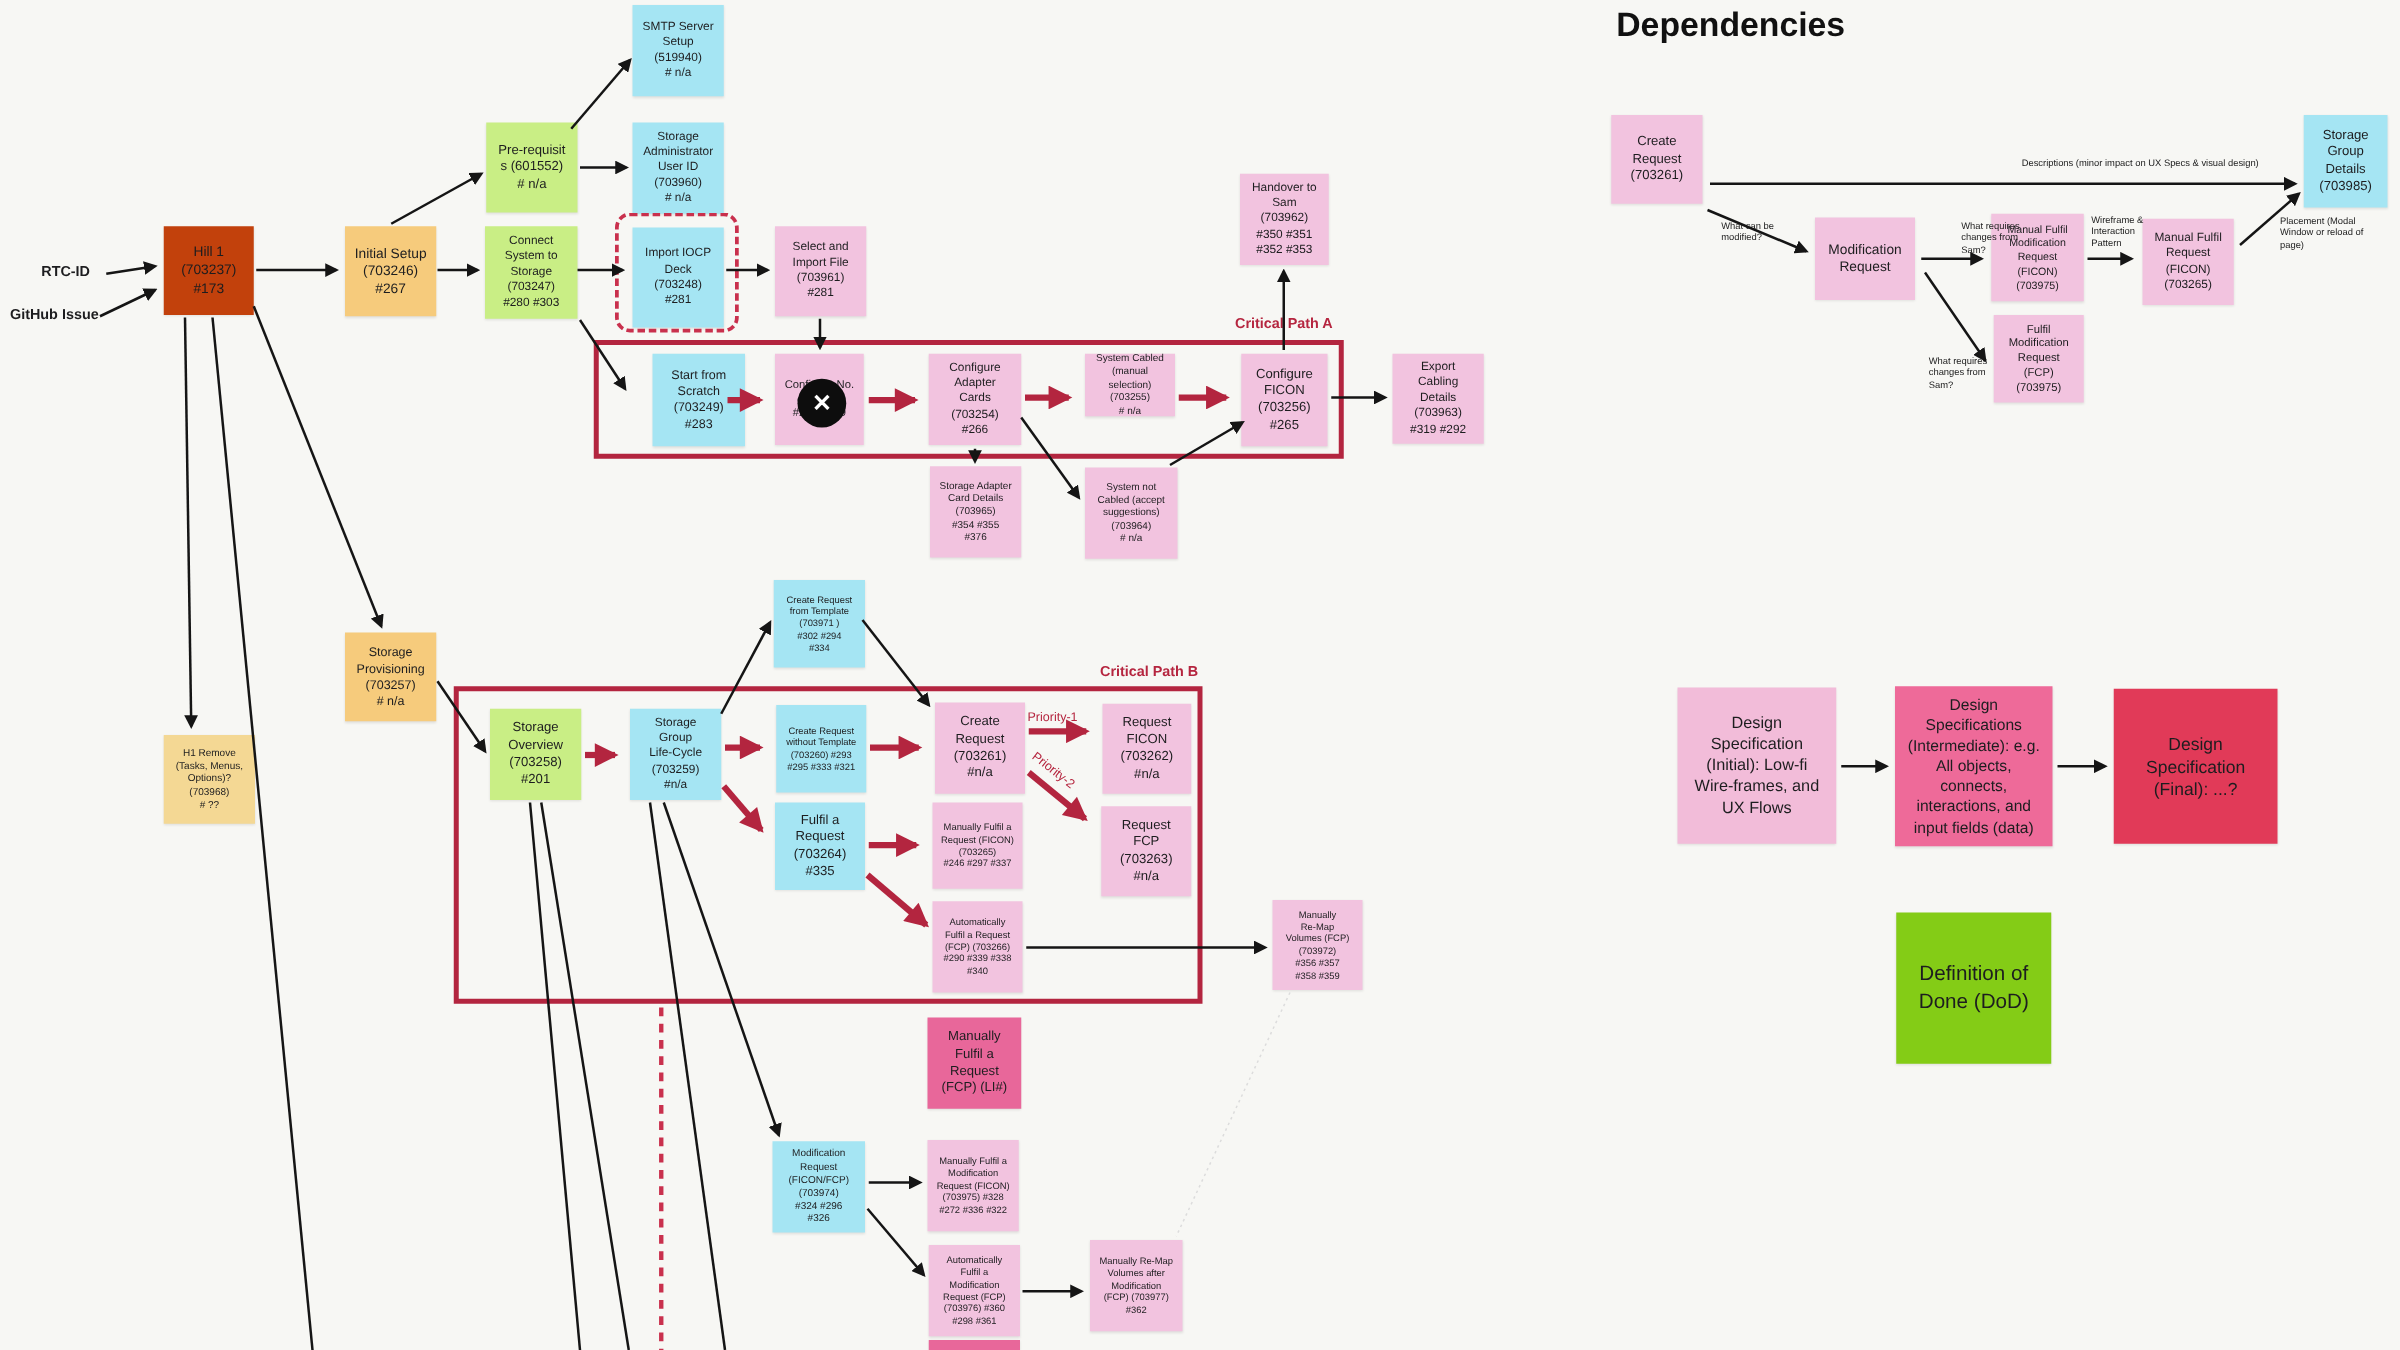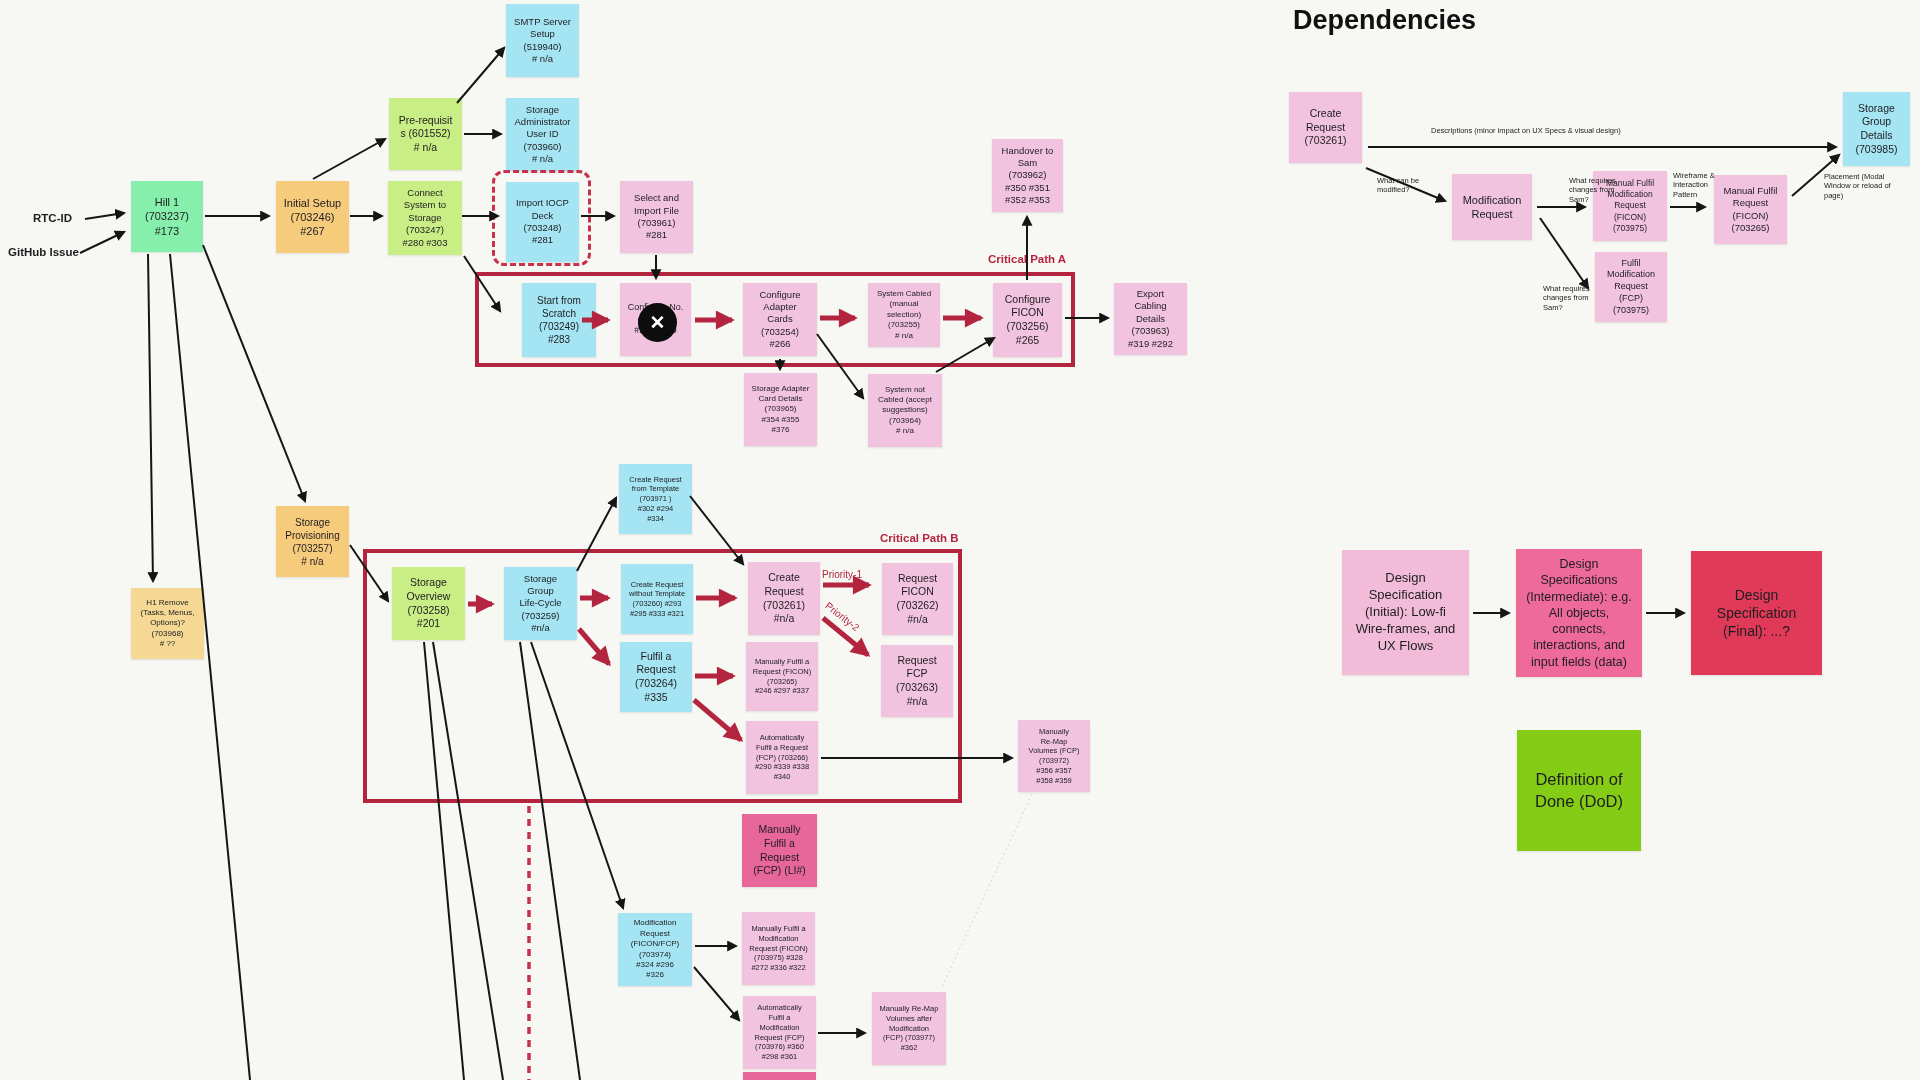--- a/index.html
+++ b/index.html
@@ -1,21 +1,21 @@
 <!DOCTYPE html>
 <html><head>
 <meta charset="utf-8">
 <style>
   html,body{margin:0;padding:0;}
   #board{position:relative;width:1920px;height:1080px;background:#f7f7f4;overflow:hidden;
          font-family:"Liberation Sans",sans-serif;color:#1d1d1f;}
   .node{position:absolute;display:flex;align-items:center;justify-content:center;
         text-align:center;white-space:pre-line;line-height:1.3;box-sizing:border-box;
         padding:2px;z-index:2;box-shadow:0 1px 2px rgba(0,0,0,.10);}
-  .yellow{background:#86efac}.orange{background:#f6cb7c}.tan{background:#f4d894}
+  .yellow{background:#c2410c}.orange{background:#f6cb7c}.tan{background:#f4d894}
   .green{background:#c9ee85}.blue{background:#a5e5f3}.pink{background:#f2c3df}
   .darkpink{background:#e8679a}.lightpink{background:#f2bcd9}.medpink{background:#ee6a99}
   .redbox{background:#e13a58}.dodyellow{background:#84cc16}
   .lbl{position:absolute;z-index:4;white-space:pre-line;}
   .boldlbl{font-weight:bold;font-size:11.5px;}
   .redlbl{color:#b5253f;font-weight:bold;font-size:11.5px;}
   .smalllbl{font-size:7.5px;color:#222;line-height:1.25;}
   .cprect{position:absolute;border:4px solid #b3253f;box-sizing:border-box;z-index:1;}
   #dashedrect{position:absolute;left:492px;top:170px;width:99px;height:96px;
               border:3px dashed #c9304d;border-radius:12px;box-sizing:border-box;z-index:3;}
@@ -70,21 +70,21 @@
 (703249)
 #283</div>
   <div class="node pink" style="left:620px;top:283px;width:71px;height:73px;font-size:9px">Configure No.
 o…s (…)
 #284 #279</div>
   <div class="node pink" style="left:743px;top:283px;width:74px;height:73px;font-size:9.5px">Configure
 Adapter
 Cards
 (703254)
 #266</div>
-  <div class="node pink" style="left:868px;top:283px;width:72px;height:64px;font-size:8px">System Cabled
+  <div class="node pink" style="left:868px;top:283px;width:72px;height:50px;font-size:8px">System Cabled
 (manual
 selection)
 (703255)
 # n/a</div>
   <div class="node pink" style="left:993px;top:283px;width:69px;height:74px;font-size:10.5px">Configure
 FICON
 (703256)
 #265</div>
   <div class="node pink" style="left:1114px;top:283px;width:73px;height:72px;font-size:9.5px">Export
 Cabling
@@ -233,21 +233,21 @@
 (Final): ...?</div>
   <div class="node dodyellow" style="left:1517px;top:730px;width:124px;height:121px;font-size:16.5px">Definition of
 Done (DoD)</div>
 
   <div class="lbl boldlbl" style="left:33px;top:212px">RTC-ID</div>
   <div class="lbl boldlbl" style="left:8px;top:246px">GitHub Issue</div>
   <div class="lbl redlbl" style="left:988px;top:253px">Critical Path A</div>
   <div class="lbl redlbl" style="left:880px;top:532px">Critical Path B</div>
   <div class="lbl" style="left:822px;top:569px;font-size:10px;color:#b5253f">Priority-1</div>
   <div class="lbl" style="left:830px;top:600px;font-size:10px;color:#b5253f;transform:rotate(38deg);transform-origin:left top">Priority-2</div>
-  <div class="lbl smalllbl" style="left:1431px;top:126px;width:320px;text-align:left">Descriptions (minor impact on UX Specs &amp; visual design)</div>
+  <div class="lbl smalllbl" style="left:1487px;top:126px;width:320px;text-align:right">Descriptions (minor impact on UX Specs &amp; visual design)</div>
   <div class="lbl smalllbl" style="left:1377px;top:176px">What can be
 modified?</div>
   <div class="lbl smalllbl" style="left:1569px;top:176px">What requires
 changes from
 Sam?</div>
   <div class="lbl smalllbl" style="left:1673px;top:171px">Wireframe &amp;
 Interaction
 Pattern</div>
   <div class="lbl smalllbl" style="left:1543px;top:284px">What requires
 changes from

